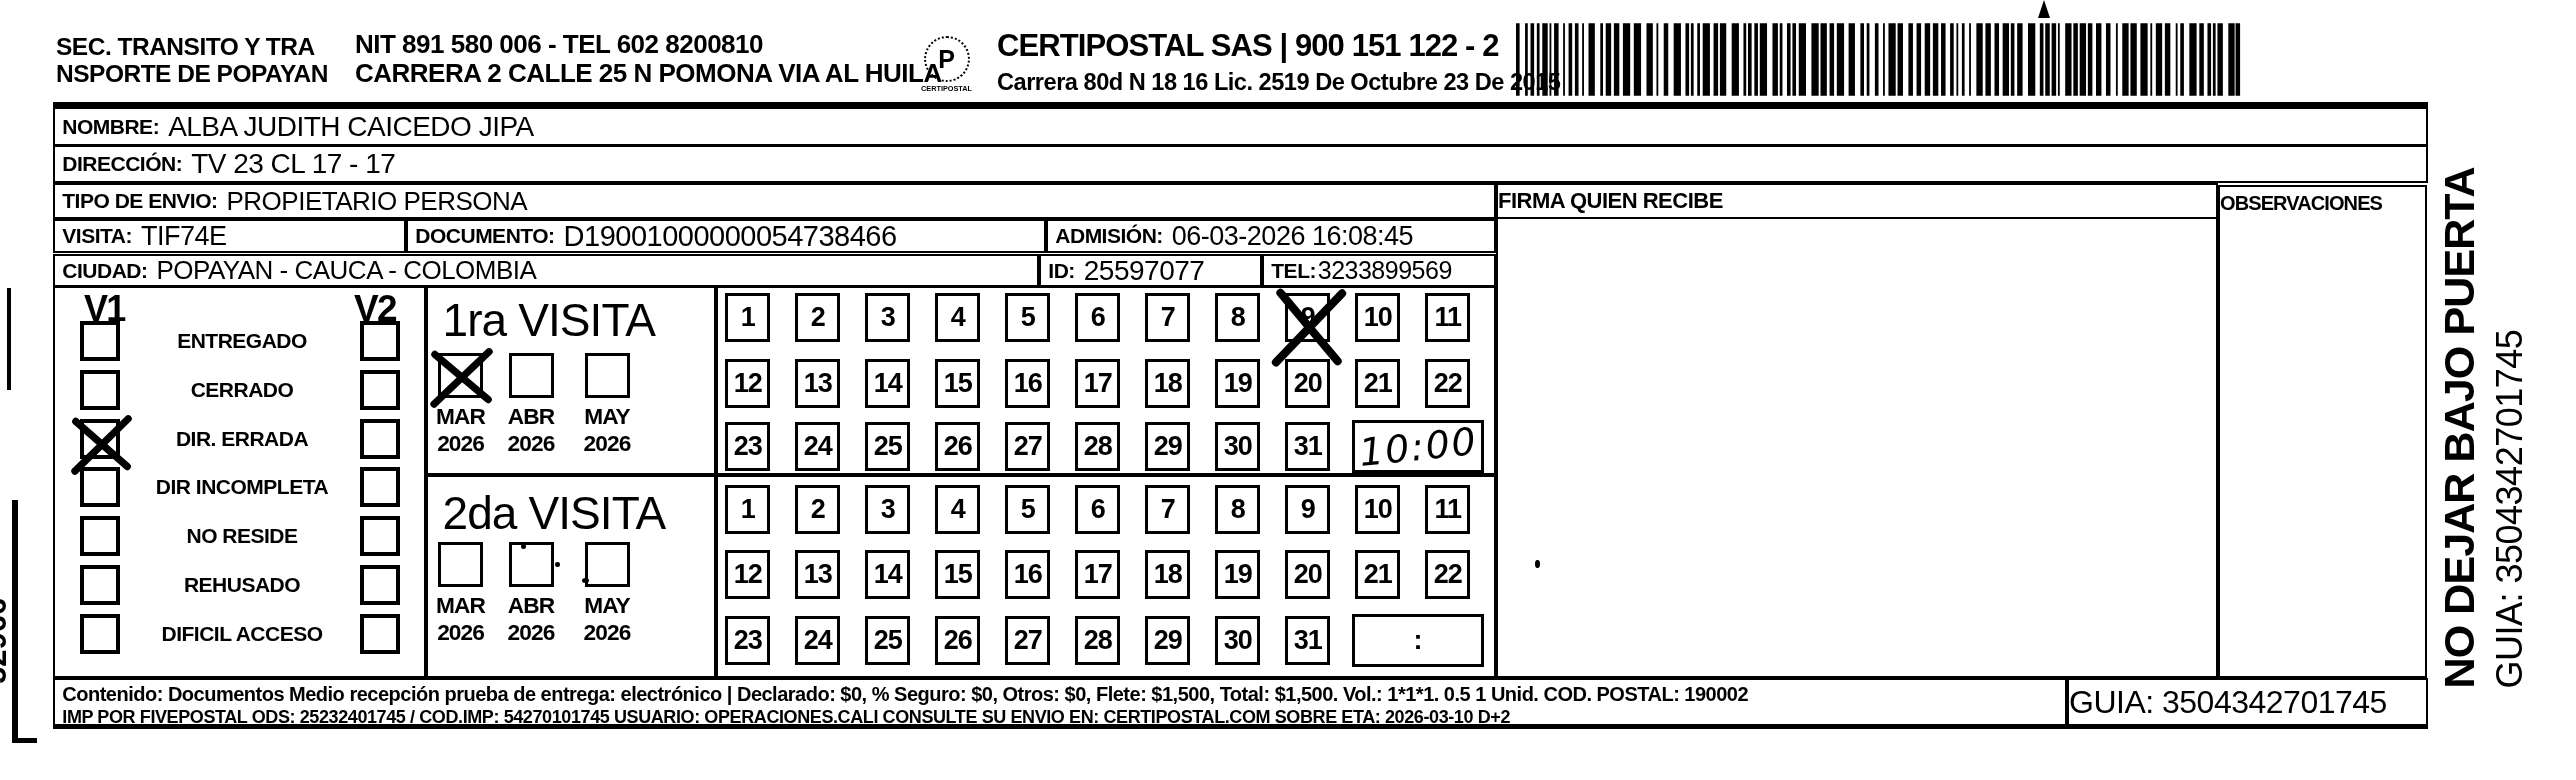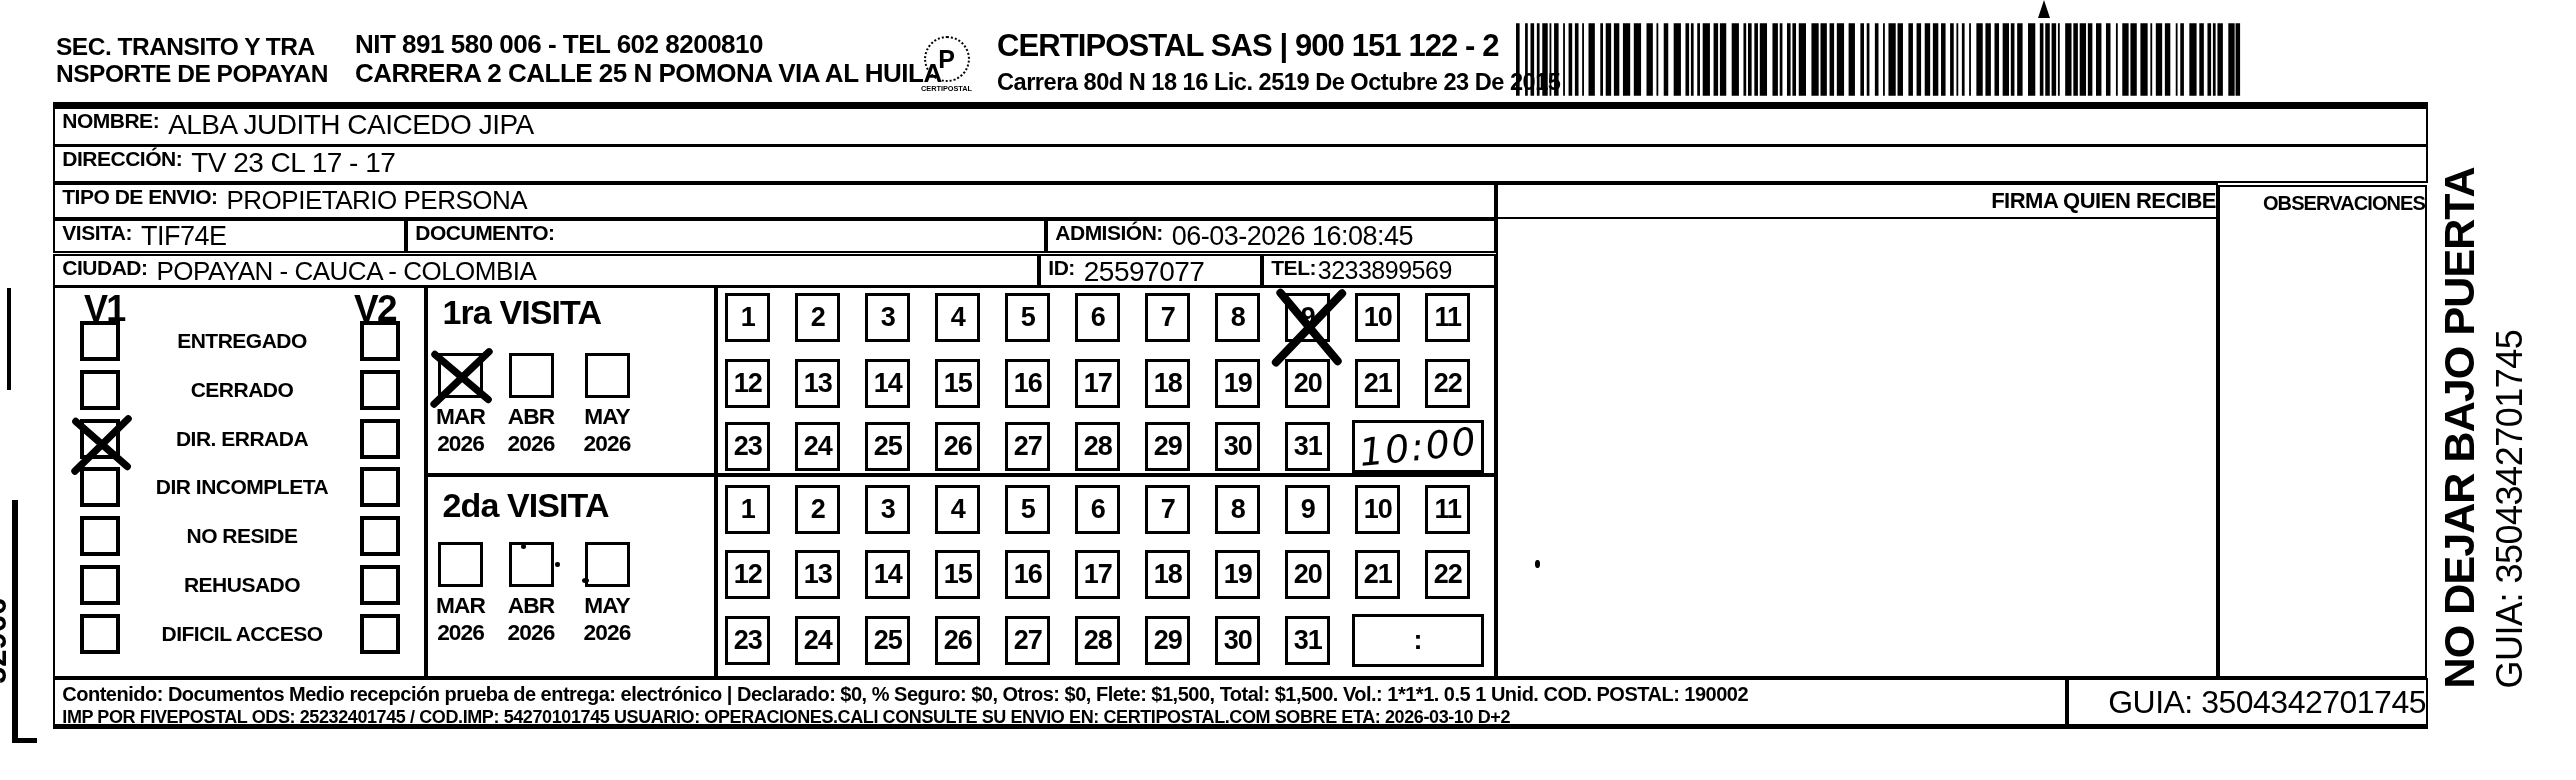--- a/index.html
+++ b/index.html
@@ -4,33 +4,33 @@
 <style>
   html,body{margin:0;padding:0}
   body{
     width:2576px;height:780px;position:relative;overflow:hidden;
     background:#fff;color:#000;
     font-family:"Liberation Sans",sans-serif;
     -webkit-font-smoothing:antialiased;
   }
   .abs{position:absolute}
   .box{position:absolute;box-sizing:border-box;border:2.7px solid #000;background:#fff}
-  .row{display:flex;align-items:flex-start;padding-left:7.3px;gap:9px}
+  .row{display:flex;align-items:center;padding-left:7.3px;gap:9px}
   .lbl{font-weight:bold;font-size:21px;letter-spacing:-0.5px;white-space:nowrap}
   .val{font-size:28px;letter-spacing:-0.5px;white-space:nowrap}
   .hdrtxt{font-weight:bold;letter-spacing:-0.5px;line-height:27px;font-size:24.5px;white-space:pre-line}
-  .center{display:flex;align-items:center;justify-content:flex-end}
+  .center{display:flex;align-items:center;justify-content:flex-start}
   .cb{position:absolute;width:40px;height:40px;border:4.5px solid #000;box-sizing:border-box;background:#fff}
   .mb{width:45px;height:45px;border:3.6px solid #000;box-sizing:border-box;background:#fff;margin:0 auto;position:relative}
   .day{position:relative;width:45px;height:49px;border:3.6px solid #000;box-sizing:border-box;
        display:flex;align-items:center;justify-content:center;font-weight:bold;font-size:27px;letter-spacing:-0.9px}
   .timebox{position:absolute;width:132px;height:53px;border:3.6px solid #000;box-sizing:border-box;
        display:flex;align-items:center;justify-content:center}
   .statuslabel{position:absolute;left:73px;width:228px;text-align:center;font-weight:bold;font-size:21px;letter-spacing:-0.5px;top:8.2px;white-space:nowrap}
-  .vtitle{position:absolute;font-weight:bold;font-size:34px;letter-spacing:-0.9px}
+  .vtitle{position:absolute;font-weight:normal;font-size:46px;letter-spacing:-0.9px}
   .mgroup{position:absolute;width:58px;text-align:center}
   .mgroup .mlabel{font-weight:bold;font-size:22.7px;margin-top:4.5px;letter-spacing:-0.9px}
   .mgroup .myear{font-weight:bold;font-size:22.7px;letter-spacing:-0.9px}
   .handwrite{font-family:"DejaVu Sans",sans-serif;font-style:italic;font-size:38px;transform:rotate(-6deg);letter-spacing:1.8px}
   .speck{position:absolute;background:#000;border-radius:50%}
   .xwrap{position:absolute;pointer-events:none}
   svg{display:block}
 </style>
 </head>
 <body>
@@ -166,20 +166,21 @@
 </div>
 <div class="box" style="left:1496px;top:219px;width:722px;height:459px;border-top:0"></div>
 <div class="box" style="left:2218px;top:219px;width:209px;height:459px;border-top:0"></div>
 
 <div class="box row" style="left:53px;top:219px;width:353px;height:34px">
   <span class="lbl">VISITA:</span>
   <span class="val" style="font-size:27px">TIF74E</span>
 </div>
 <div class="box row" style="left:406px;top:219px;width:640px;height:34px">
   <span class="lbl">DOCUMENTO:</span>
+  <span class="val" style="font-size:29px">D19001000000054738466</span>
 </div>
 <div class="box row" style="left:1046px;top:219px;width:450px;height:34px">
   <span class="lbl">ADMISIÓN:</span>
   <span class="val" style="font-size:27px">06-03-2026 16:08:45</span>
 </div>
 
 <div class="box row" style="left:53px;top:254px;width:986px;height:33px">
   <span class="lbl">CIUDAD:</span>
   <span class="val" style="font-size:26px">POPAYAN - CAUCA - COLOMBIA</span>
 </div>

